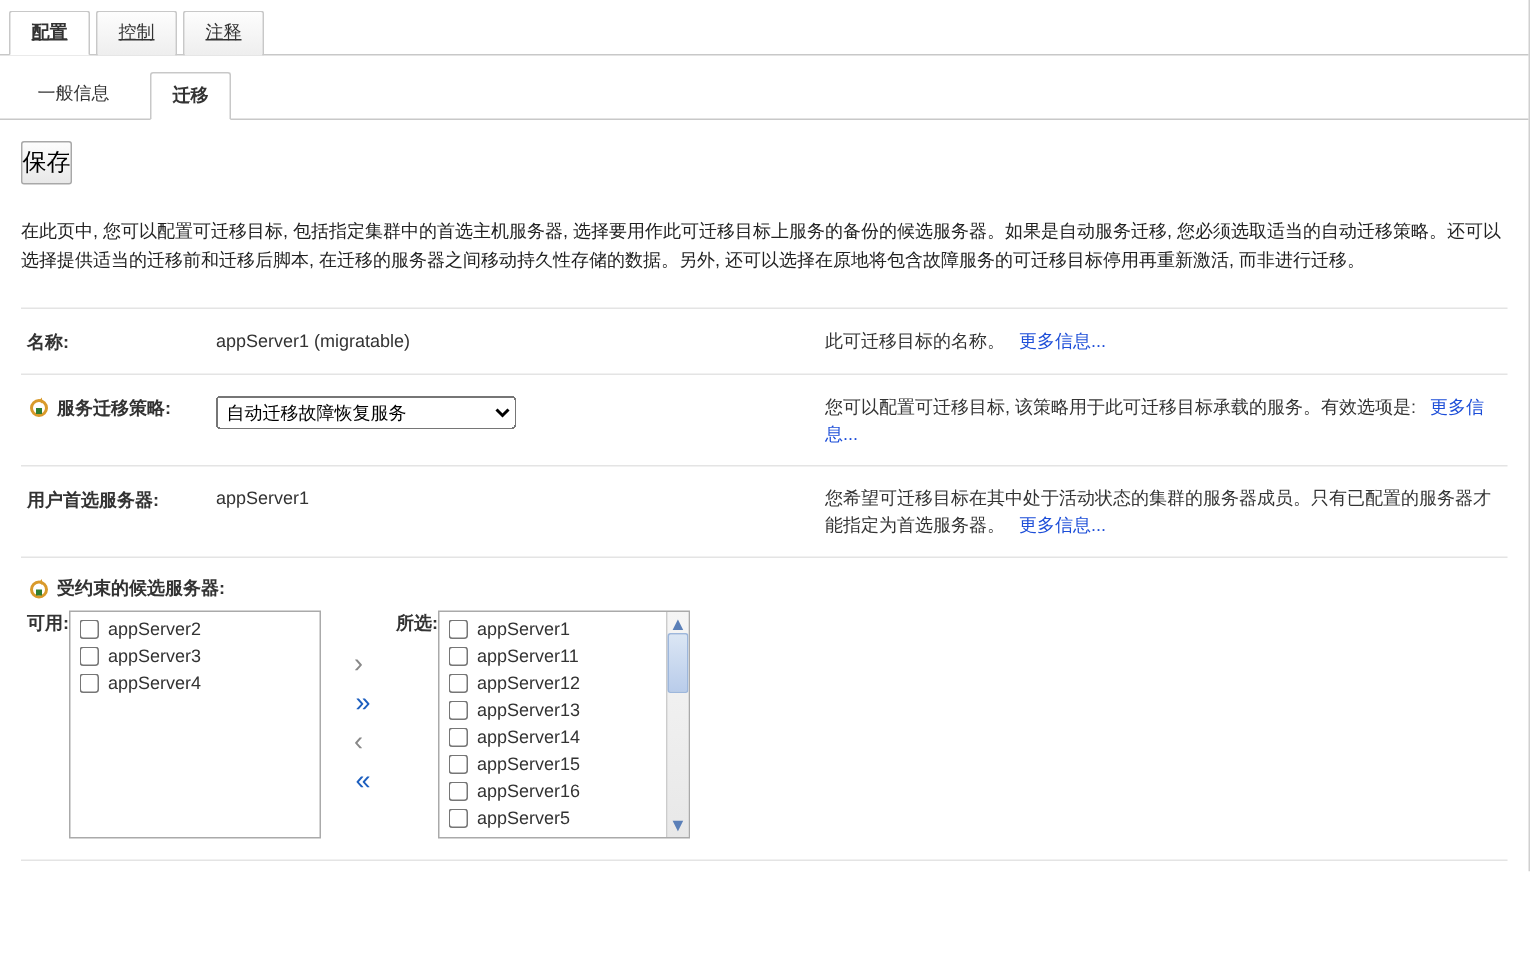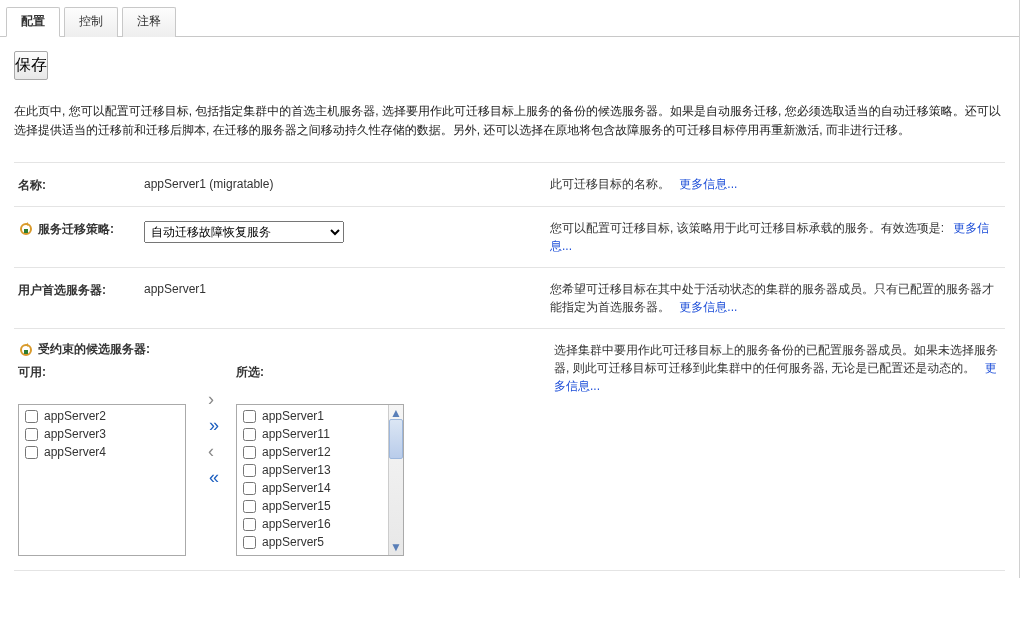--- a/index.html
+++ b/index.html
@@ -20,20 +20,21 @@
     padding: 6px 10px;
     font-weight: bold;
     color: #444;
     font-size: 13px;
   }
   .tabstrip {
     padding: 6px 6px 0 6px;
     border-bottom: 1px solid #c8c8c8;
     display: flex;
     gap: 4px;
+    text-decoration: underline;
   }
   .tab {
     padding: 5px 14px 6px;
     border: 1px solid #c8c8c8;
     border-bottom: none;
     background: linear-gradient(#fdfdfd,#eeeeee);
     color: #333;
     cursor: pointer;
     position: relative;
     top: 1px;
@@ -138,22 +139,21 @@
     align-items: center;
     gap: 4px;
     margin-bottom: 6px;
   }
   .dual-list {
     display: flex;
     align-items: flex-start;
   }
   .list-col {
     display: flex;
-    flex-direction: column;
-    gap: 19px;
+    flex-direction: row;
   }
   .list-label {
     font-weight: bold;
     margin-bottom: 4px;
   }
   .list-box {
     width: 168px;
     height: 152px;
     border: 1px solid #aaa;
     overflow: hidden;
@@ -235,20 +235,24 @@
 
 <div class="page">
 
 
   <div class="tabstrip">
     <div class="tab active">配置</div>
     <div class="tab">控制</div>
     <div class="tab">注释</div>
   </div>
 
+  <div class="subtabstrip">
+    <div class="subtab">一般信息</div>
+    <div class="subtab active">迁移</div>
+  </div>
 
   <div class="content">
 
     <button class="save-btn">保存</button>
 
     <div class="desc">在此页中, 您可以配置可迁移目标, 包括指定集群中的首选主机服务器, 选择要用作此可迁移目标上服务的备份的候选服务器。如果是自动服务迁移, 您必须选取适当的自动迁移策略。还可以选择提供适当的迁移前和迁移后脚本, 在迁移的服务器之间移动持久性存储的数据。另外, 还可以选择在原地将包含故障服务的可迁移目标停用再重新激活, 而非进行迁移。</div>
 
     
     <div class="row">
       <div class="label">名称:</div>
@@ -373,23 +377,19 @@
                 <div class="scroll-thumb"></div>
                 <div class="scroll-track"></div>
                 <span class="scroll-arrow">▼</span>
               </div>
             </div>
           </div>
 
         </div>
       </div>
 
-      <div class="section-right">
-        <span>选择集群中要用作此可迁移目标上的服务备份的已配置服务器成员。如果未选择服务器, 则此可迁移目标可迁移到此集群中的任何服务器, 无论是已配置还是动态的。</span>
-        <span class="more-link">更多信息...</span>
-      </div>
     </div>
 
   </div>
 
   <div class="bottom-rule"></div>
 
 </div>
 
 </body></html>

